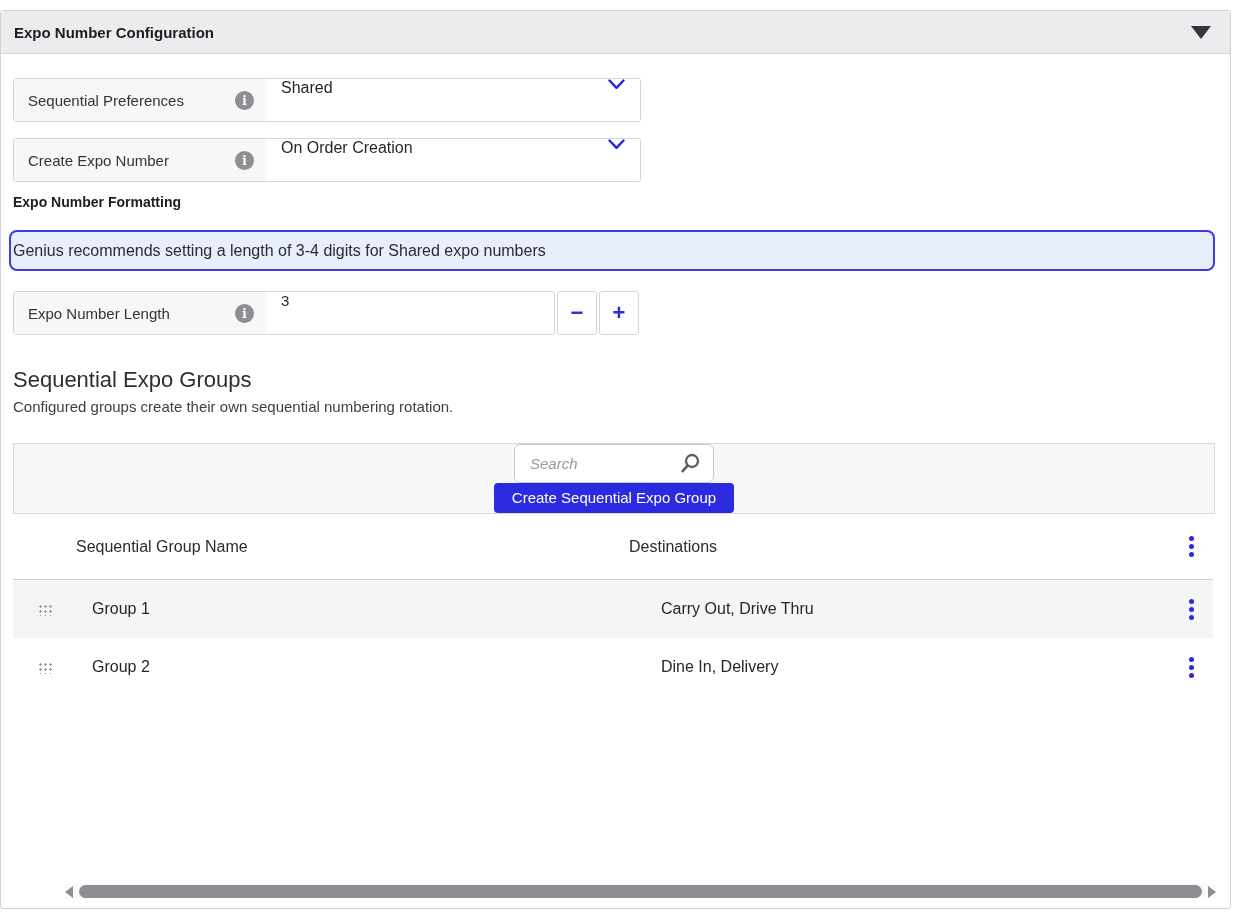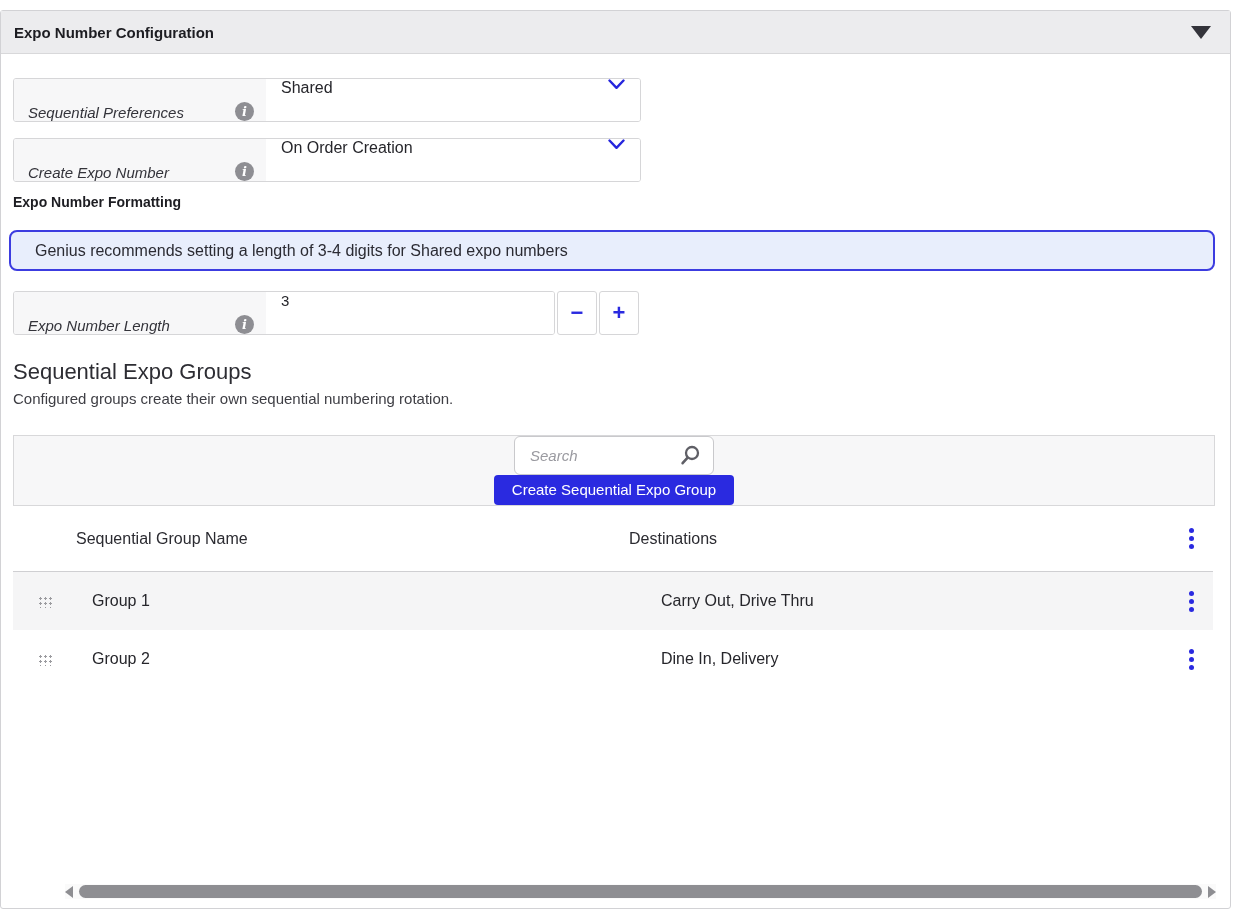--- a/index.html
+++ b/index.html
@@ -14,45 +14,45 @@
     display: flex; align-items: center; justify-content: space-between; padding: 0 19px 0 13px; }
   .panel-title { font-size: 15px; font-weight: 700; color: #1d1d22; }
   .caret-down { width: 0; height: 0; border-left: 10px solid transparent;
     border-right: 10px solid transparent; border-top: 13px solid #33333a; cursor: pointer; }
 
   
   .content { position: relative; padding: 0 17px 0 12px; height: 854px; }
 
   .field { display: flex; width: 628px; height: 44px; background: #fff;
     border: 1px solid #d6d6d8; border-radius: 3px; overflow: hidden; }
-  .field-label { width: 252px; background: #f7f7f8; display: flex; align-items: flex-end;
-    justify-content: space-between; padding: 0 12px 0 14px; font-size: 15px; color: #33333a; flex: none; font-style: italic; }
+  .field-label { width: 252px; background: #f7f7f8; display: flex; align-items: center;
+    justify-content: space-between; padding: 0 12px 0 14px; font-size: 15px; color: #33333a; flex: none; }
   .info-icon { width: 19px; height: 19px; border-radius: 50%; background: #8e8e93; color: #fff;
     font-family: "DejaVu Serif", serif; font-size: 13px; font-weight: 700; line-height: 19px;
     text-align: center; flex: none; cursor: pointer; }
   .field-value { flex: 1; display: flex; align-items: flex-start; justify-content: space-between;
     padding: 0 15px; font-size: 16px; color: #26262b; background: #fff; cursor: pointer; }
   .chev { width: 17px; height: 11px; flex: none; }
 
   .f1 { margin-top: 24px; }
   .f2 { margin-top: 16px; }
 
   .sub-heading { margin-top: 12px; font-size: 14px; font-weight: 700; color: #1d1d22; }
 
   .banner { margin: 20px 0 0 -4px; width: 1206px; height: 41px;
     background: #e8eefc; border: 2px solid #3c3ce0; border-radius: 8px;
-    display: flex; align-items: center; padding: 0 24px; font-size: 16px; color: #2b2b33; }
+    display: flex; align-items: center; padding: 0 2px; font-size: 16px; color: #2b2b33; }
 
   .length-row { margin-top: 20px; display: flex; align-items: stretch; height: 44px; }
   .length-field { width: 542px; }
   .step-btn { width: 40px; height: 44px; margin-left: 2px; background: #fff;
     border: 1px solid #d6d6d8; border-radius: 3px; display: flex; align-items: center;
     justify-content: center; font-size: 22px; font-weight: 800; color: #2a2ae0; cursor: pointer; }
 
-  .section-heading { margin-top: 24px; font-size: 22px; font-weight: 400; color: #2d2d33; }
+  .section-heading { margin-top: 32px; font-size: 22px; font-weight: 400; color: #2d2d33; }
   .section-sub { margin-top: 5px; font-size: 15px; color: #3e3e44; }
 
   
   .toolbar { margin-top: 28px; width: 1202px; height: 71px; background: #f7f7f8;
     border: 1px solid #d8d8da; display: flex; align-items: center;
     justify-content: space-between; padding: 0 14px; flex-direction: column; }
   .search-box { width: 200px; height: 41px; background: #fff; border: 1px solid #c9c9cc;
     border-radius: 6px; display: flex; align-items: center; padding: 0 12px 0 15px; }
   .search-box input { border: none; outline: none; flex: 1; min-width: 0; font-size: 15px;
     font-family: "Liberation Sans", sans-serif; color: #33333a; background: transparent; }

